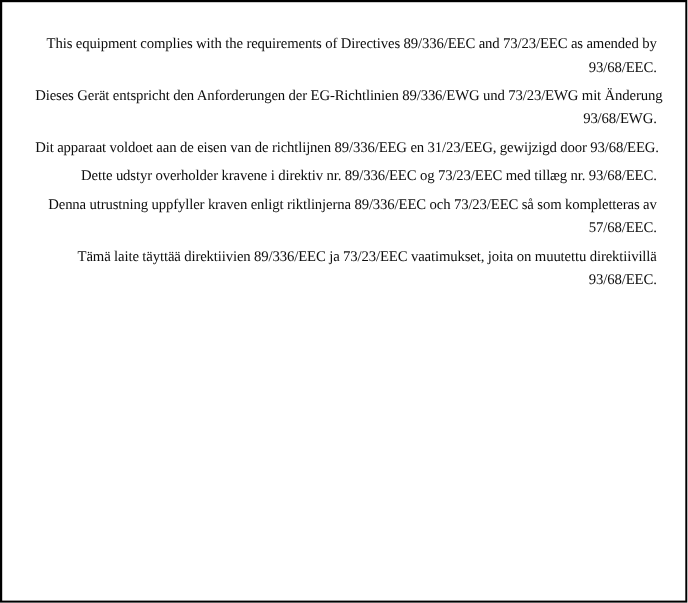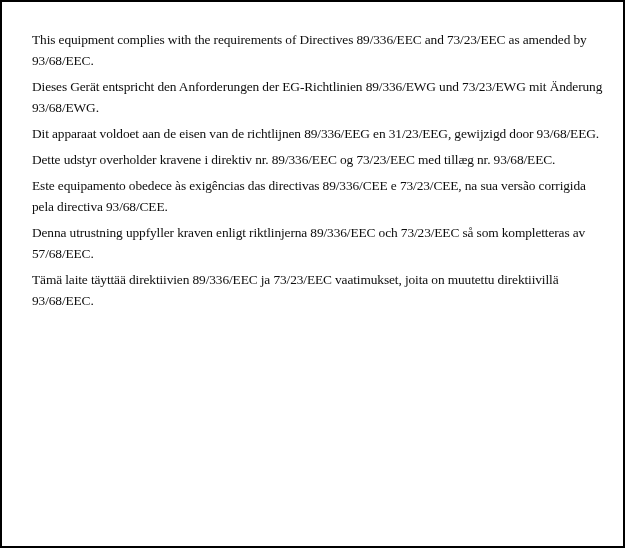--- a/index.html
+++ b/index.html
@@ -11,39 +11,38 @@
     position: relative;
     width: 625px;
     height: 548px;
     box-sizing: border-box;
     background: #ffffff;
     border: 2px solid #000000;
     padding: 27px 26px 0 30px;
     overflow: hidden;
     font-family: "Liberation Serif", "DejaVu Serif", serif;
     color: #000000;
+    text-align: right;
   }
   .para {
     margin: 0 0 5px 0;
     font-size: 13.4px;
     line-height: 21px;
     letter-spacing: -0.12px;
     white-space: pre;
     color: #0d0d0d;
   }
 </style>
 </head>
 <body>
 
 <div class="page">
   <p class="para">This equipment complies with the requirements of Directives 89/336/EEC and 73/23/EEC as amended by
 93/68/EEC.</p>
   <p class="para">Dieses Gerät entspricht den Anforderungen der EG-Richtlinien 89/336/EWG und 73/23/EWG mit Änderung
 93/68/EWG.</p>
   <p class="para">Dit apparaat voldoet aan de eisen van de richtlijnen 89/336/EEG en 31/23/EEG, gewijzigd door 93/68/EEG.</p>
   <p class="para">Dette udstyr overholder kravene i direktiv nr. 89/336/EEC og 73/23/EEC med tillæg nr. 93/68/EEC.</p>
-  <p class="para">Este equipamento obedece às exigências das directivas 89/336/CEE e 73/23/CEE, na sua versão corrigida
-pela directiva 93/68/CEE.</p>
   <p class="para">Denna utrustning uppfyller kraven enligt riktlinjerna 89/336/EEC och 73/23/EEC så som kompletteras av
 57/68/EEC.</p>
   <p class="para">Tämä laite täyttää direktiivien 89/336/EEC ja 73/23/EEC vaatimukset, joita on muutettu direktiivillä
 93/68/EEC.</p>
 </div>
 
 </body></html>

